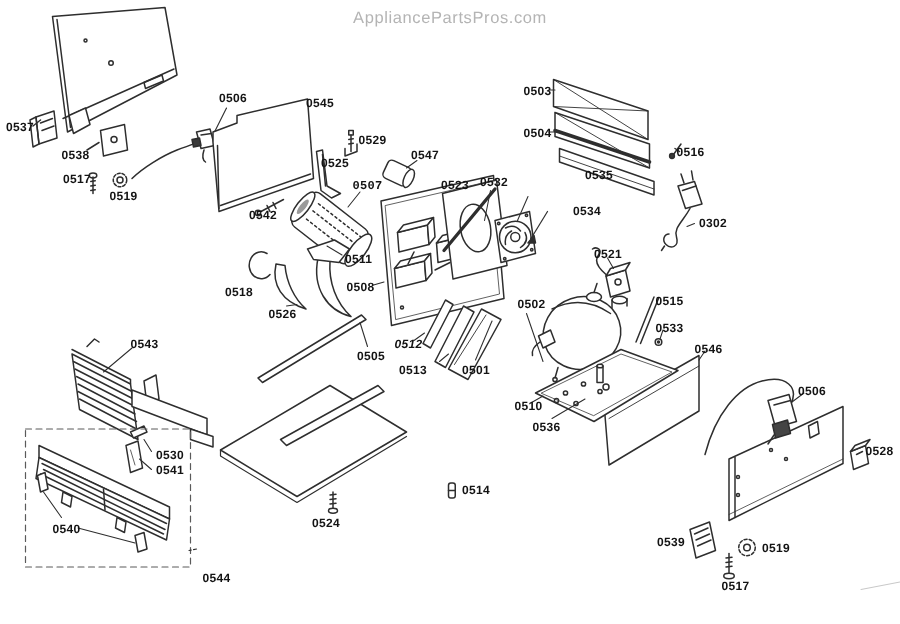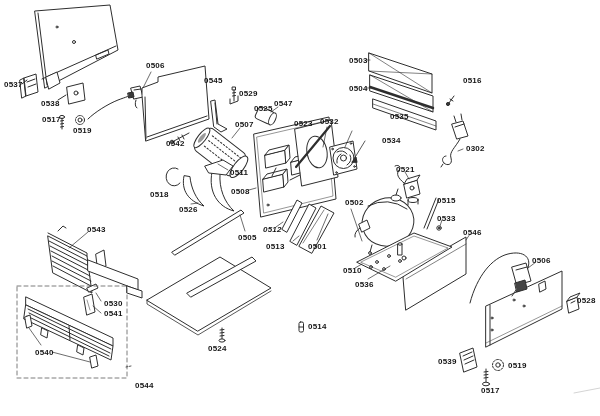--- a/index.html
+++ b/index.html
@@ -9,20 +9,21 @@
              font-size:11px;color:#b4b4b4;letter-spacing:.4px;}
   #art{position:absolute;left:0;top:0;}
   .part-label{position:absolute;font-weight:bold;font-size:8px;color:#141414;
               letter-spacing:.2px;white-space:nowrap;line-height:9px;}
 </style>
 </head>
 <body>
 
 <div id="page">
 
+  <div class="watermark">AppliancePartsPros.com</div>
 
   <svg id="art" width="600" height="416" viewBox="0 0 600 416">
     <g stroke="#2e2e2e" fill="none" stroke-width="1" stroke-linejoin="round" stroke-linecap="round">
 
       <g>
         <polygon points="35,11 110,5 118,50 45,88" fill="#fff"></polygon>
         <line x1="38" y1="13" x2="47" y2="85"></line>
         <line x1="42" y1="79" x2="116" y2="46"></line>
         <polygon points="96,55 108,50 109,54 97,59"></polygon>
         <circle cx="74" cy="42" r="1.5"></circle>
@@ -385,33 +386,33 @@
       <line x1="574" y1="393" x2="600" y2="388" stroke="#c9c9c9" stroke-width="0.8"></line>
     </g>
   </svg>
 
   <div style="position:absolute;left:0;top:0;width:600px;height:416px;">
       <span class="part-label" style="left: 4px; top: 80px;">0537</span>
       <span class="part-label" style="left: 41px; top: 99px;">0538</span>
       <span class="part-label" style="left: 42px; top: 115px;">0517</span>
       <span class="part-label" style="left: 73px; top: 126px;">0519</span>
       <span class="part-label" style="left: 146px; top: 61px;">0506</span>
-      <span class="part-label" style="left: 204px; top: 64px; margin-top: 12px;">0545</span>
+      <span class="part-label" style="left: 204px; top: 64px;">0545</span>
       <span class="part-label" style="left: 239px; top: 89px;">0529</span>
       <span class="part-label" style="left: 274px; top: 99px;">0547</span>
-      <span class="part-label" style="left: 214px; top: 104px; margin-left: 40px;">0525</span>
-      <span class="part-label" style="left: 235px; top: 120px;">0507</span>
+      <span class="part-label" style="left: 214px; top: 104px;">0525</span>
+      <span class="part-label" style="left: 235px; top: 120px; font-family: Liberation Mono, monospace;">0507</span>
       <span class="part-label" style="left: 166px; top: 139px;">0542</span>
       <span class="part-label" style="left: 150px; top: 190px;">0518</span>
       <span class="part-label" style="left: 230px; top: 168px;">0511</span>
       <span class="part-label" style="left: 231px; top: 187px; text-align: center;">0508</span>
       <span class="part-label" style="left: 179px; top: 205px;">0526</span>
       <span class="part-label" style="left: 349px; top: 56px;">0503</span>
       <span class="part-label" style="left: 349px; top: 84px;">0504</span>
-      <span class="part-label" style="left: 451px; top: 76px; padding-left: 12px;">0516</span>
+      <span class="part-label" style="left: 451px; top: 97px;">0516</span>
       <span class="part-label" style="left: 294px; top: 119px;">0523</span>
       <span class="part-label" style="left: 320px; top: 117px;">0532</span>
       <span class="part-label" style="left: 348px; top: 112px; margin-left: 42px;">0535</span>
       <span class="part-label" style="left: 366px; top: 136px; padding-left: 16px;">0534</span>
       <span class="part-label" style="left: 466px; top: 144px;">0302</span>
       <span class="part-label" style="left: 396px; top: 165px;">0521</span>
       <span class="part-label" style="left: 437px; top: 196px;">0515</span>
       <span class="part-label" style="left: 345px; top: 198px;">0502</span>
       <span class="part-label" style="left: 263px; top: 225px; font-style: italic;">0512</span>
       <span class="part-label" style="left: 266px; top: 242px;">0513</span>

